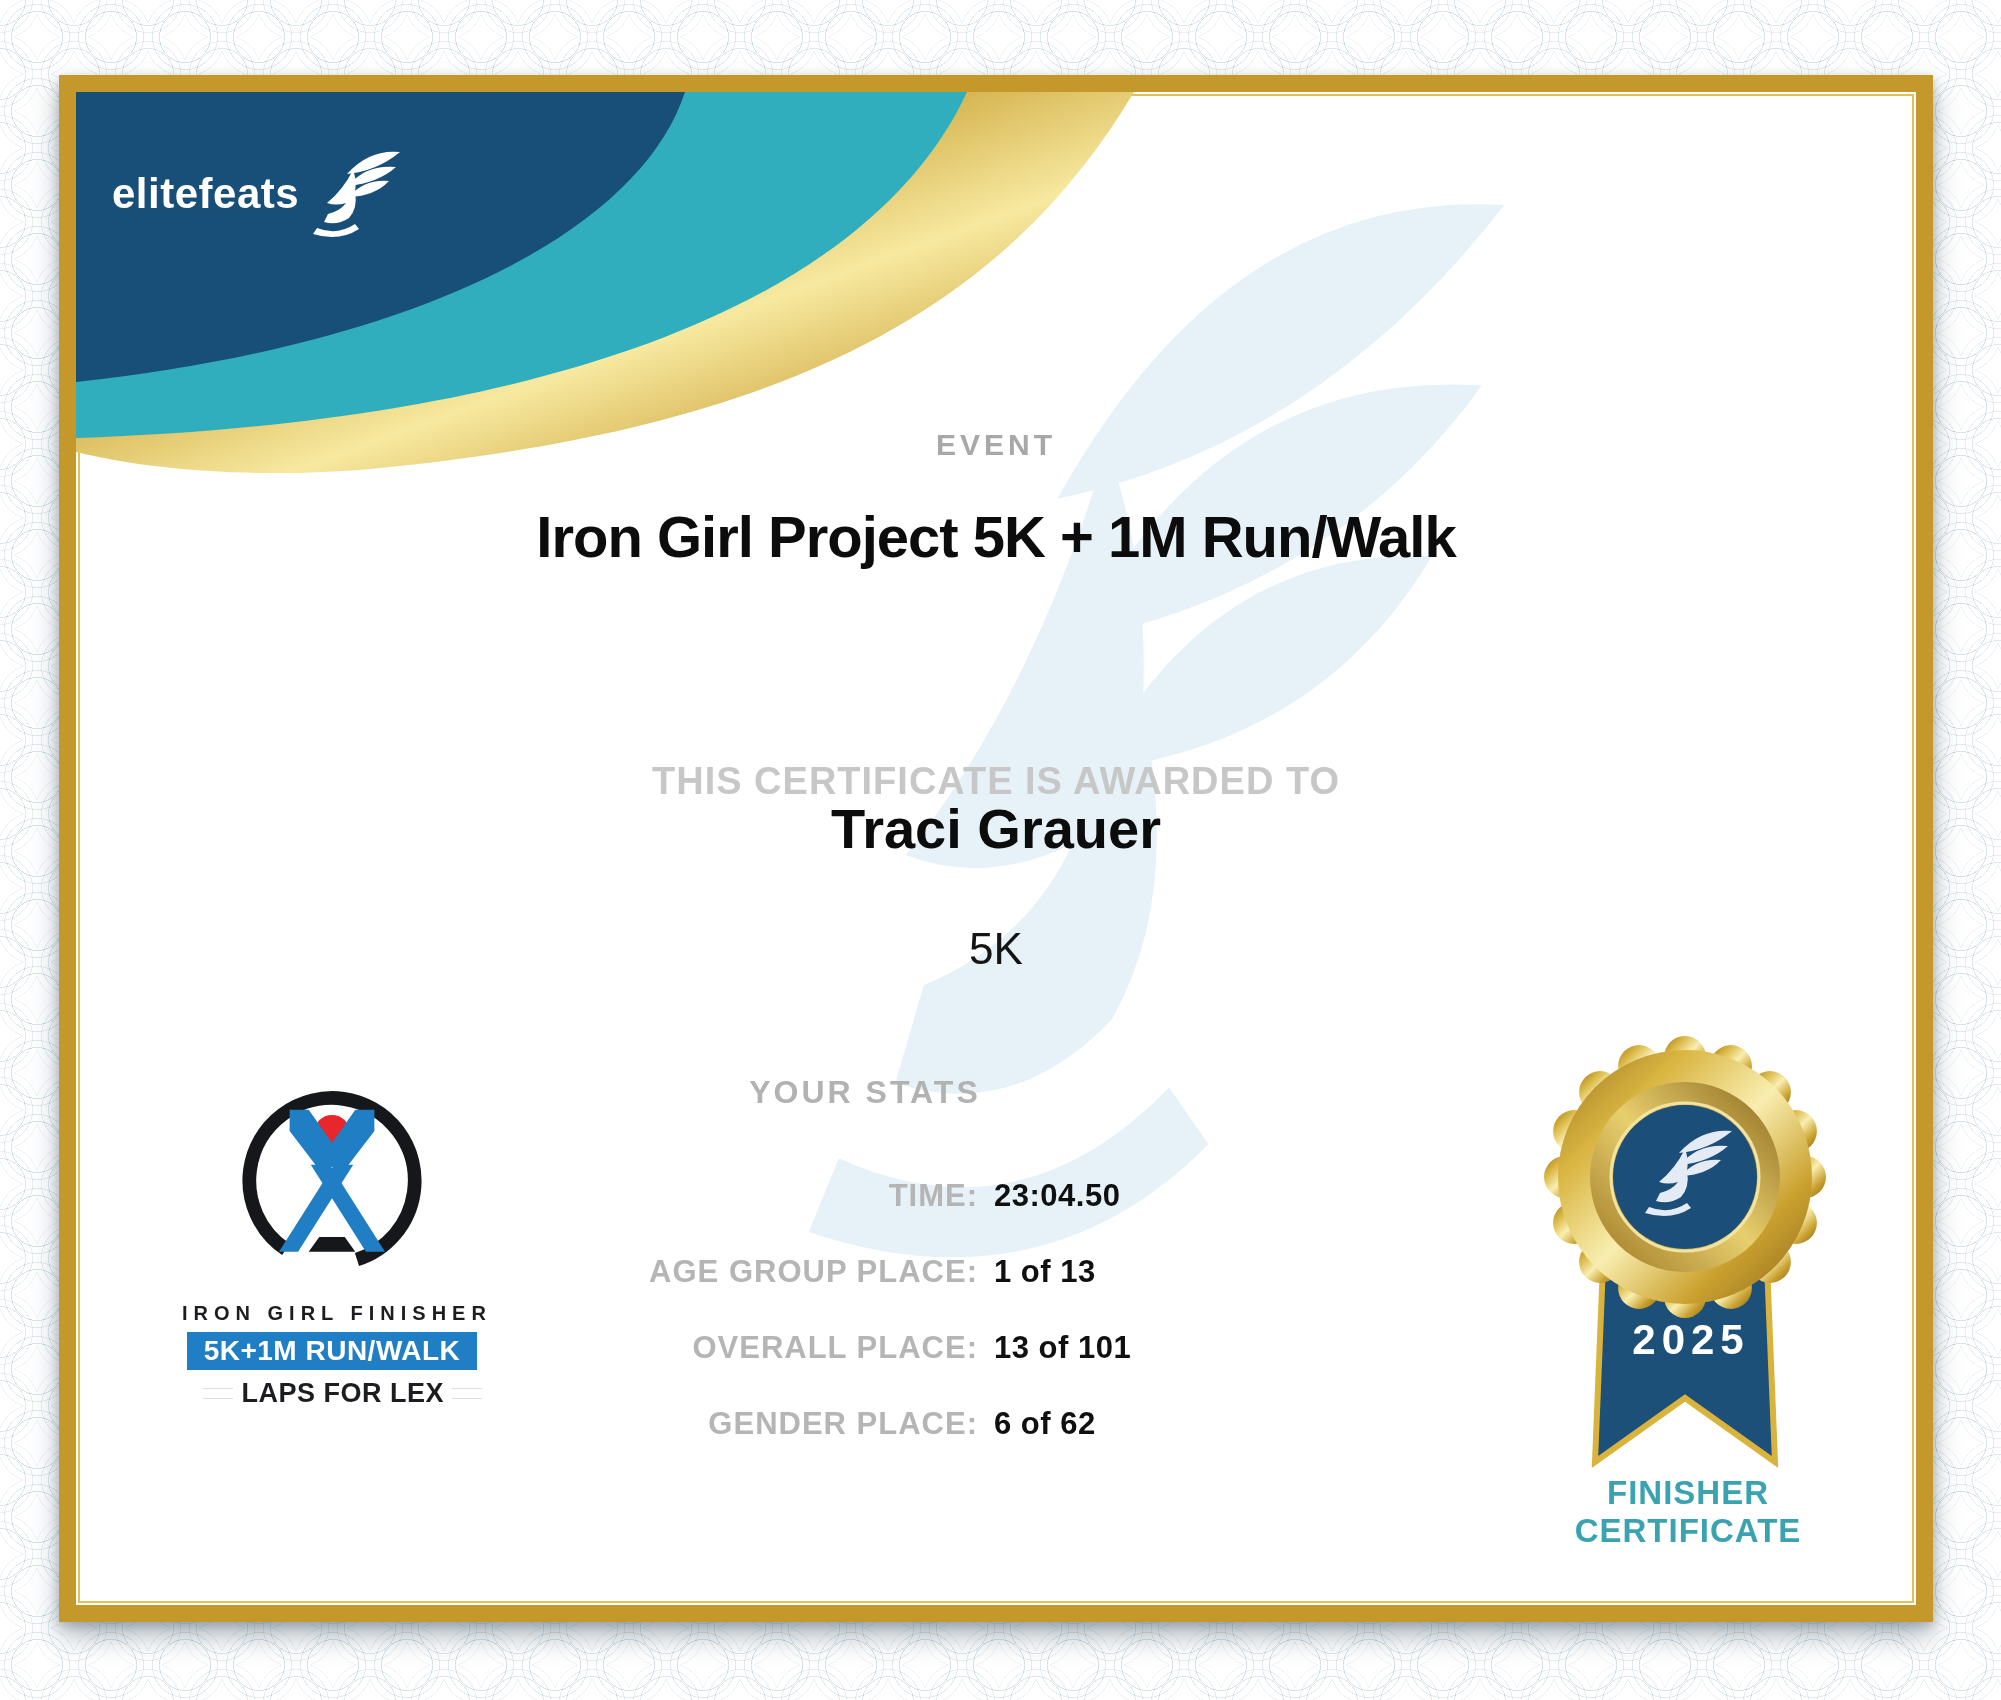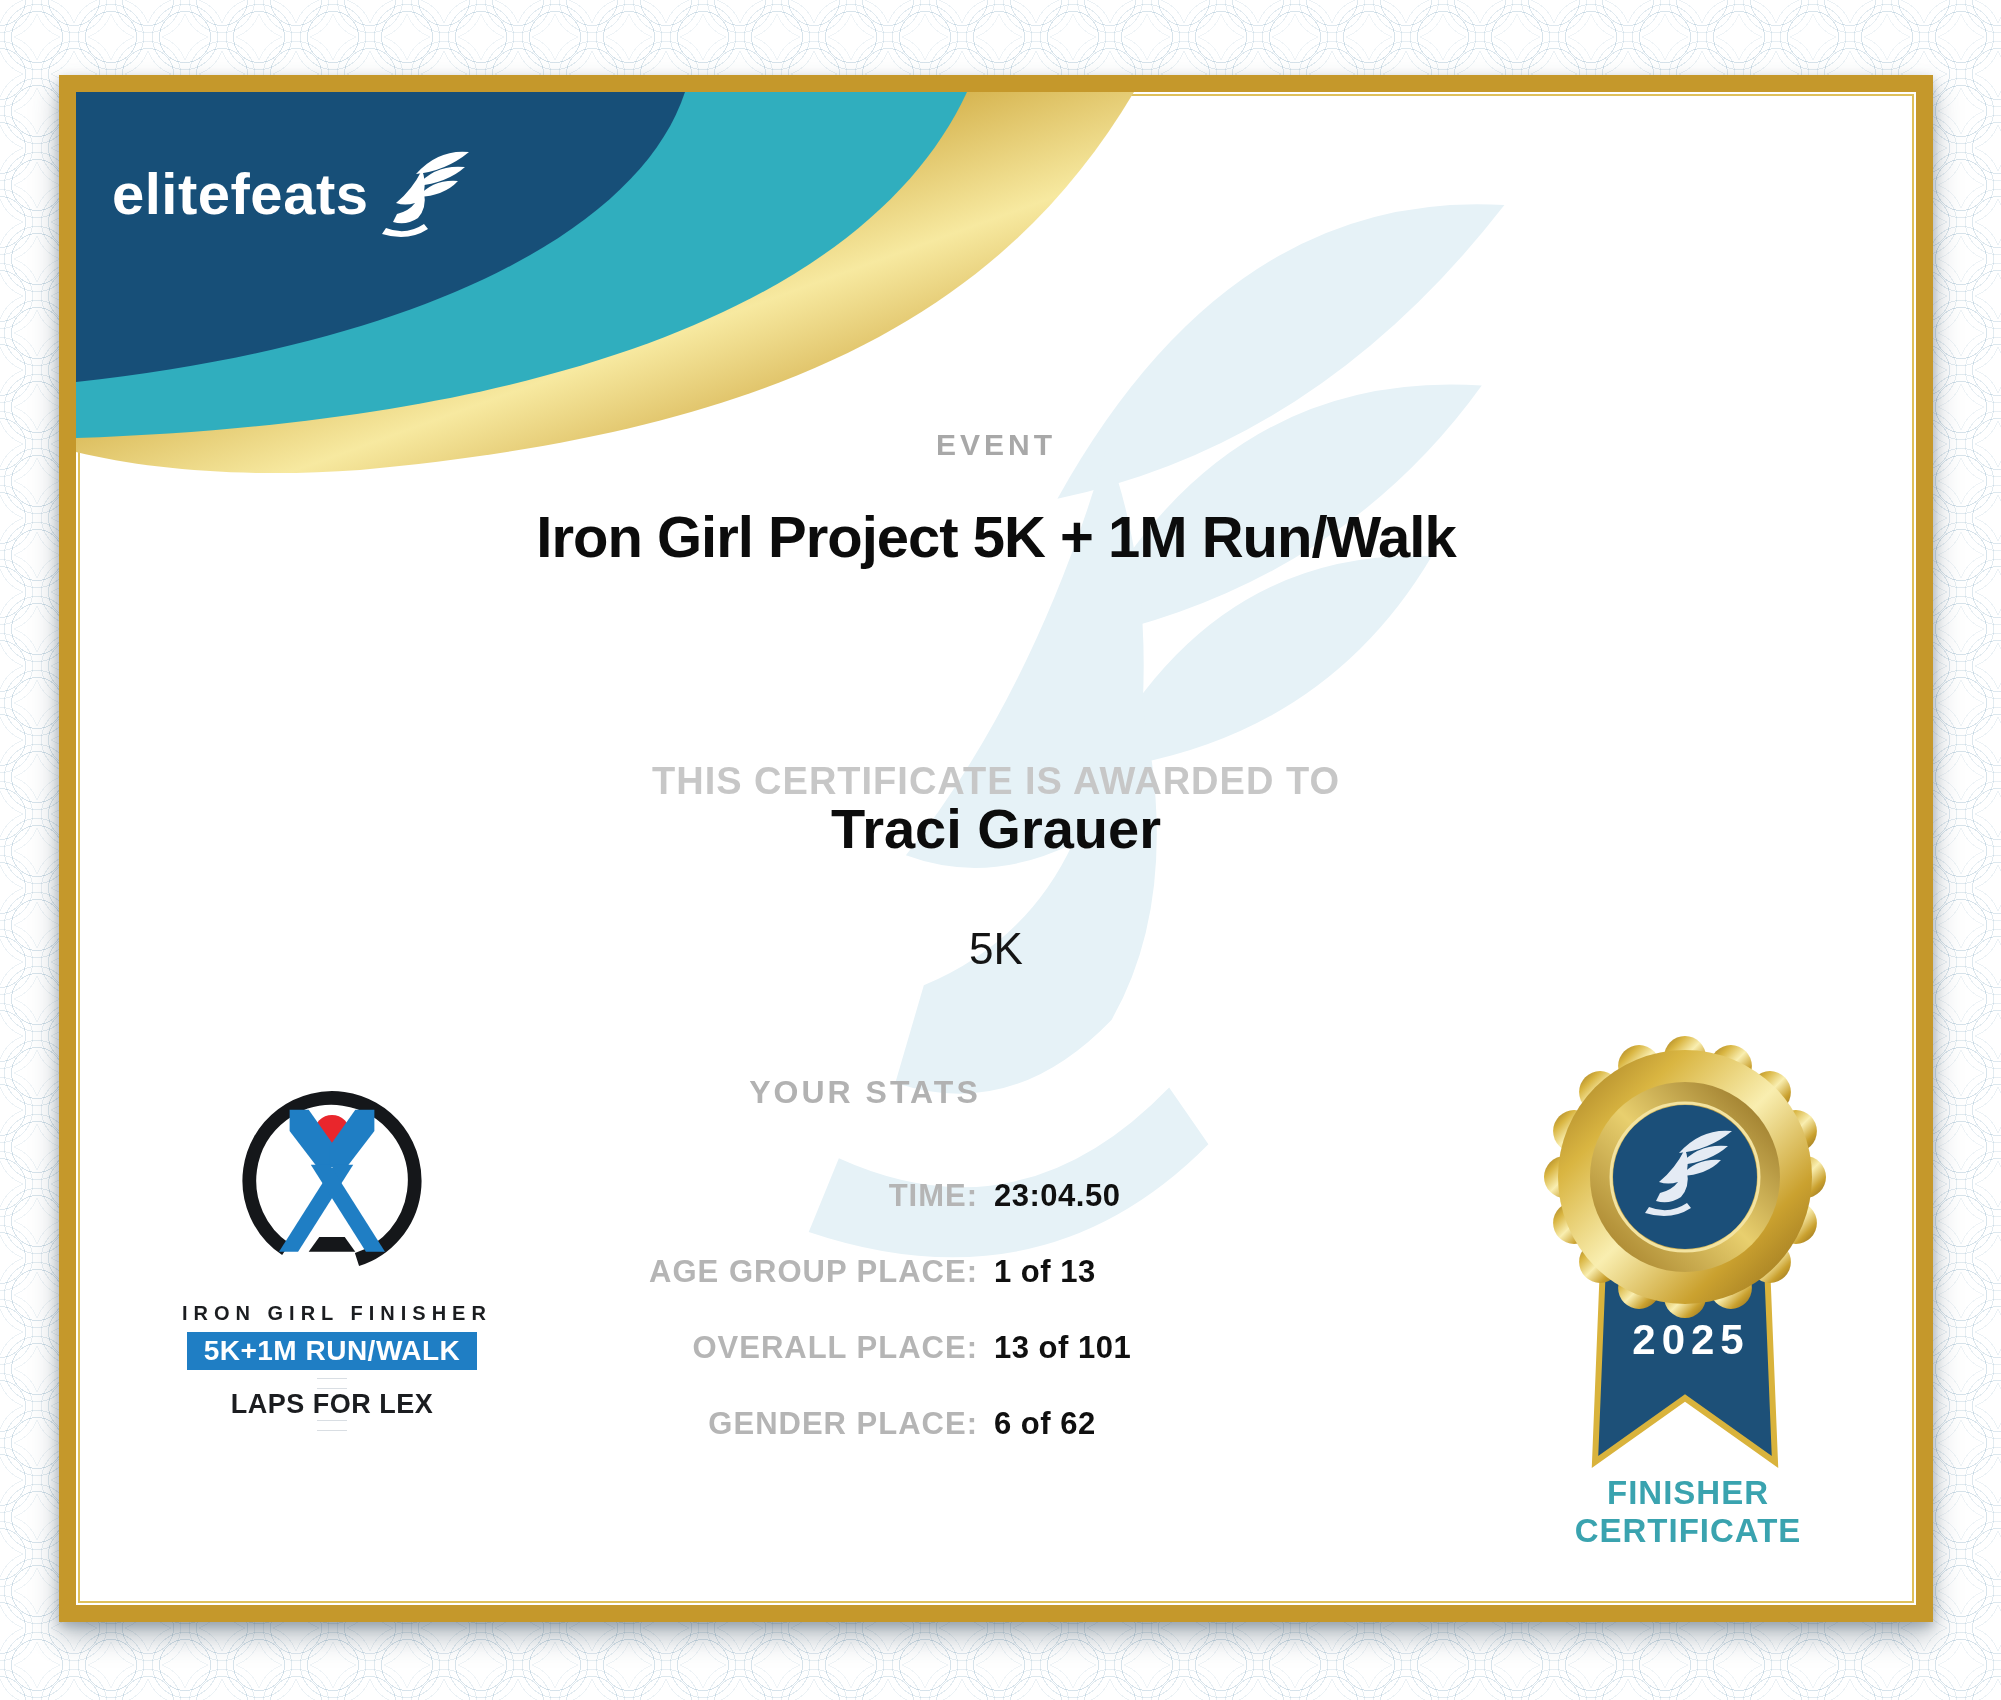--- a/index.html
+++ b/index.html
@@ -18,21 +18,21 @@
     box-sizing:border-box;border:17px solid #C5982B;background:#ffffff;
     box-shadow:0 14px 26px rgba(55,75,95,.38), 0 4px 10px rgba(55,75,95,.28);
   }
   .frame::after{
     content:"";position:absolute;inset:2px;border:2px solid #dfc05a;pointer-events:none;
   }
   .header-svg{position:absolute;left:76px;top:92px;width:1840px;height:460px;}
   .brand{
     position:absolute;left:112px;top:146px;display:flex;align-items:flex-start;z-index:5;
   }
-  .brand-text{color:#ffffff;font-size:58px;font-weight:bold;letter-spacing:.5px;line-height:96px;}
+  .brand-text{color:#ffffff;font-size:42px;font-weight:bold;letter-spacing:.5px;line-height:96px;}
   .brand-wing{width:100px;height:112px;color:#ffffff;margin-left:4px;margin-top:-4px;}
   .watermark{position:absolute;left:690px;top:185px;width:880px;height:1190px;color:#E6F2F7;transform:rotate(-4deg);z-index:1;}
   .centered-line{position:absolute;left:59px;width:1874px;text-align:center;z-index:6;}
   .event-label{top:428px;font-size:30px;font-weight:bold;letter-spacing:4px;color:#a8a8a8;}
   .event-title{top:503px;font-size:58px;font-weight:bold;letter-spacing:-1px;color:#0c0c0c;}
   .awarded-label{top:760px;font-size:38px;font-weight:bold;letter-spacing:1px;color:#c7c7c7;}
   .recipient-name{top:796px;font-size:56px;font-weight:bold;color:#0c0c0c;}
   .division{top:924px;font-size:44px;font-weight:normal;color:#141414;}
   .stats-heading{
     position:absolute;left:865px;top:1074px;transform:translateX(-50%);
@@ -40,21 +40,21 @@
   }
   .stats{position:absolute;left:450px;top:1158px;width:920px;z-index:6;}
   .stat-row{display:flex;align-items:center;height:76px;}
   .stat-label{flex:0 0 528px;text-align:right;font-size:31px;font-weight:bold;letter-spacing:1px;color:#b5b5b5;}
   .stat-value{margin-left:16px;font-size:31px;font-weight:bold;color:#101010;letter-spacing:.5px;}
   .event-logo{position:absolute;left:182px;top:1076px;width:300px;text-align:center;z-index:6;}
   .emblem{width:212px;height:220px;margin:0 auto;display:block;}
   .logo-title{font-size:20px;font-weight:bold;letter-spacing:6px;color:#1b1d20;margin-top:6px;white-space:nowrap;}
   .logo-banner{display:inline-block;background:#1F7EC4;color:#ffffff;font-size:28px;font-weight:bold;
     padding:3px 17px;margin-top:7px;letter-spacing:.5px;white-space:nowrap;}
-  .logo-tagline-row{display:flex;align-items:center;justify-content:flex-end;margin-top:8px;flex-direction:column;}
+  .logo-tagline-row{display:flex;align-items:center;justify-content:flex-end;margin-top:8px;gap:8px;}
   .logo-tagline{font-size:27px;font-weight:bold;color:#1b1d20;letter-spacing:.5px;white-space:nowrap;}
   .divider-line{width:30px;height:9px;border-top:1px solid #d9dee3;border-bottom:1px solid #d9dee3;}
   .badge-svg{position:absolute;left:1515px;top:1002px;width:340px;height:560px;z-index:6;}
   .badge-caption{
     position:absolute;left:1688px;top:1474px;transform:translateX(-50%);text-align:center;
     color:#3AA3AF;font-size:33px;font-weight:bold;line-height:38px;letter-spacing:1px;white-space:nowrap;z-index:6;
   }
   .badge-year-text{font-family:"Liberation Sans",sans-serif;font-weight:bold;font-size:42px;letter-spacing:6px;fill:#ffffff;}
   .defs-holder{position:absolute;width:0;height:0;overflow:hidden;}
 </style>

